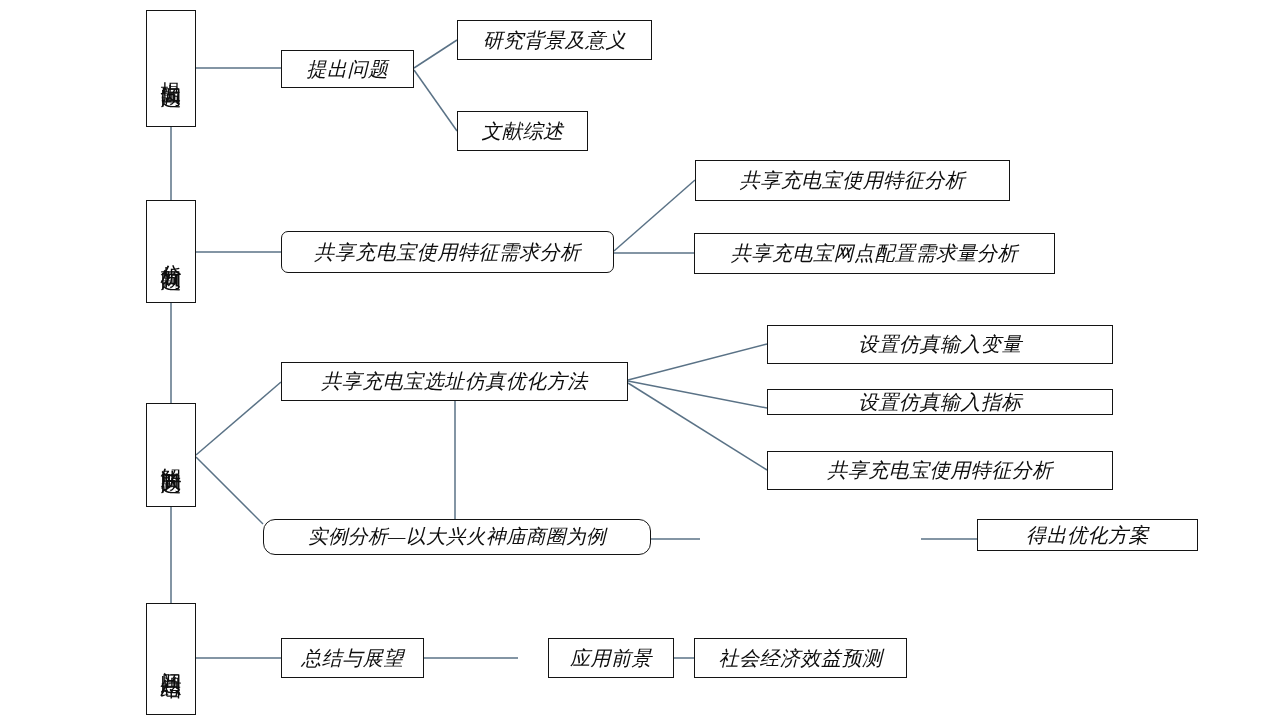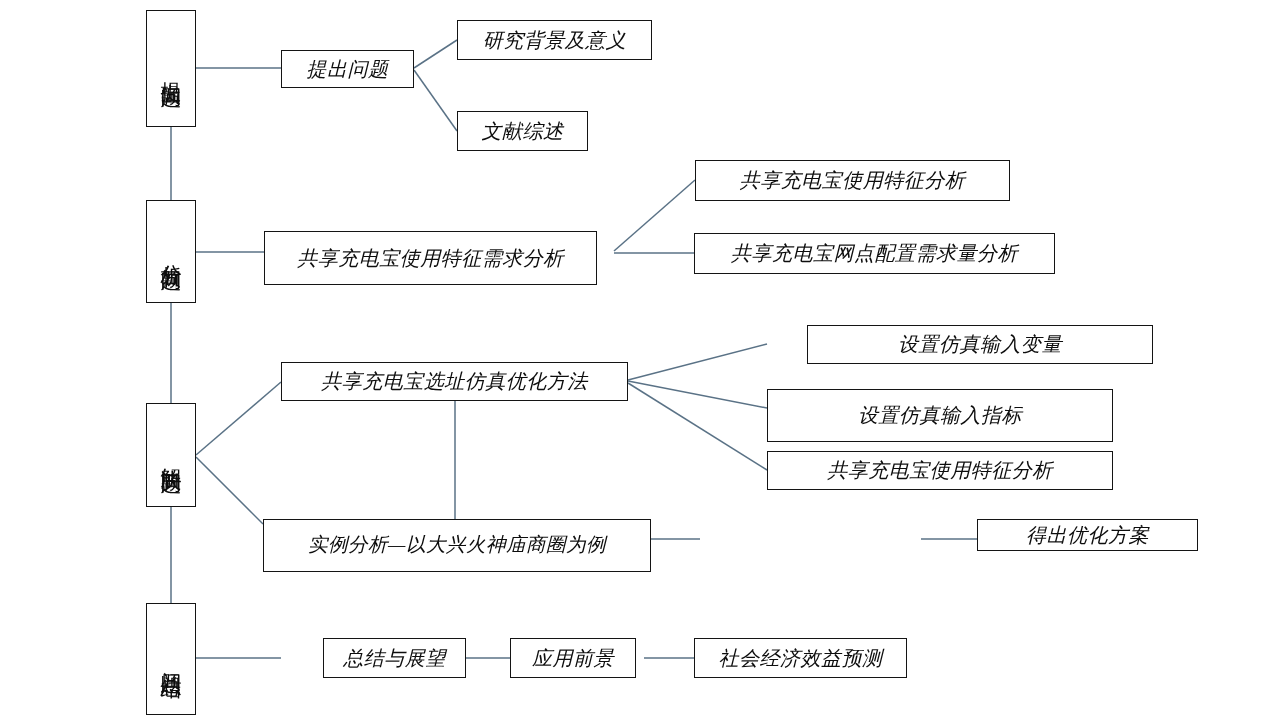--- a/index.html
+++ b/index.html
@@ -110,53 +110,53 @@
   <div class="node task" style="left:281px; top:50px; width:133px; height:38px;">
     <span>提出问题</span>
   </div>
   <div class="node task" style="left:457px; top:20px; width:195px; height:40px;">
     <span>研究背景及意义</span>
   </div>
   <div class="node task" style="left:457px; top:111px; width:131px; height:40px;">
     <span>文献综述</span>
   </div>
 
-  <div class="node task" style="left:264px; top:231px; width:333px; height:54px;">
+  <div class="node task" style="left:281px; top:231px; width:333px; height:42px;border-radius:7px;">
     <span>共享充电宝使用特征需求分析</span>
   </div>
   <div class="node task" style="left:695px; top:160px; width:315px; height:41px;justify-content:center;">
     <span>共享充电宝使用特征分析</span>
   </div>
   <div class="node task" style="left:694px; top:233px; width:361px; height:41px;">
     <span>共享充电宝网点配置需求量分析</span>
   </div>
 
   <div class="node task" style="left:281px; top:362px; width:347px; height:39px;">
     <span>共享充电宝选址仿真优化方法</span>
   </div>
-  <div class="node task" style="left:807px; top:325px; width:346px; height:39px;">
+  <div class="node task" style="left:767px; top:325px; width:346px; height:39px;">
     <span>设置仿真输入变量</span>
   </div>
-  <div class="node task" style="left:767px; top:389px; width:346px; height:53px;">
+  <div class="node task" style="left:767px; top:389px; width:346px; height:26px;">
     <span>设置仿真输入指标</span>
   </div>
   <div class="node task" style="left:767px; top:451px; width:346px; height:39px;">
     <span>共享充电宝使用特征分析</span>
   </div>
 
-  <div class="node task wide" style="left:263px; top:519px; width:388px; height:53px;">
+  <div class="node task wide" style="left:263px; top:519px; width:388px; height:36px;border-radius:12px;">
     <span>实例分析—以大兴火神庙商圈为例</span>
   </div>
   <div class="node task" style="left:977px; top:519px; width:221px; height:32px;">
     <span>得出优化方案</span>
   </div>
 
-  <div class="node task" style="left:281px; top:638px; width:143px; height:40px;margin-left:42px;">
+  <div class="node task" style="left:281px; top:638px; width:143px; height:40px;">
     <span>总结与展望</span>
   </div>
-  <div class="node task" style="left:510px; top:638px; width:126px; height:40px;text-align:right;">
+  <div class="node task" style="left:548px; top:638px; width:126px; height:40px;text-align:right;">
     <span>应用前景</span>
   </div>
   <div class="node task" style="left:694px; top:638px; width:213px; height:40px;">
     <span>社会经济效益预测</span>
   </div>
 
 </div>
 
 </body></html>

